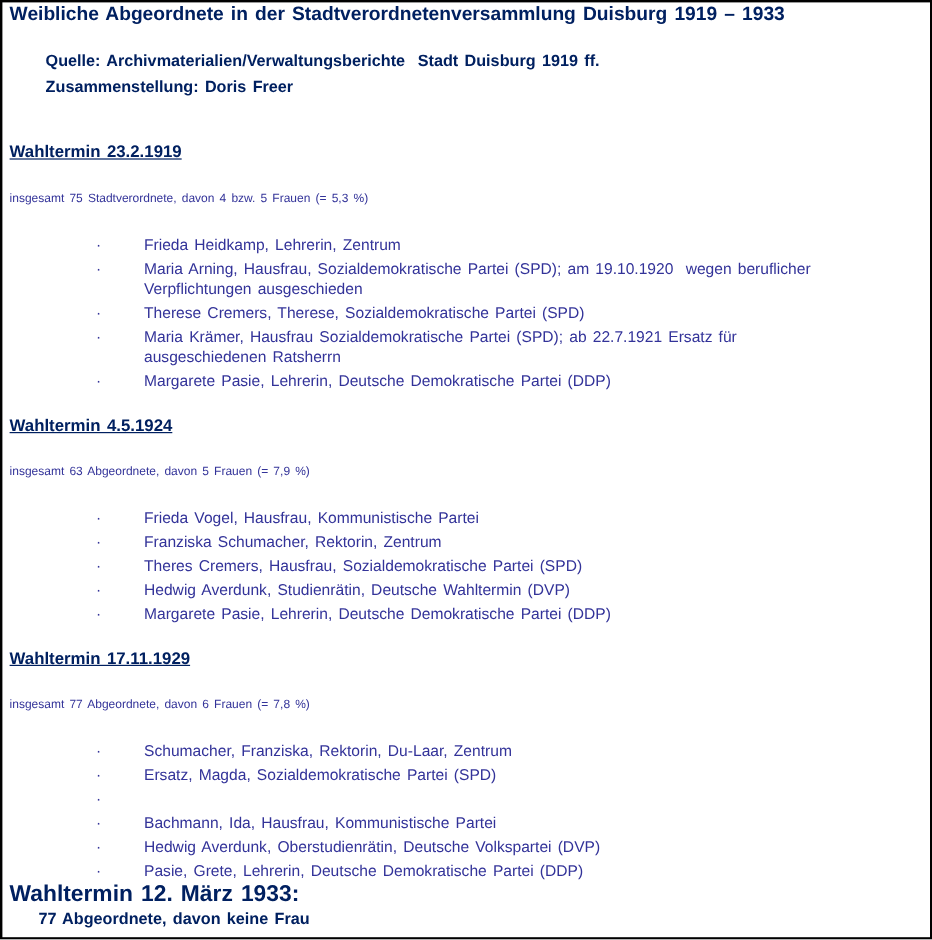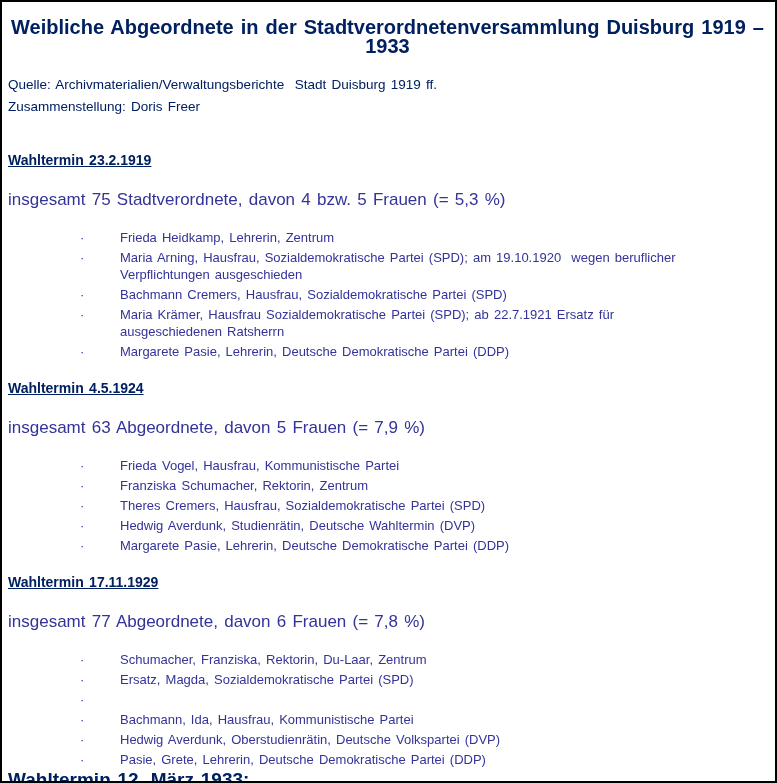--- a/index.html
+++ b/index.html
@@ -19,51 +19,51 @@
     height: 783px;
     border: 2px solid var(--border-color);
     background: var(--bg-color);
     font-family: "Liberation Sans", "DejaVu Sans", sans-serif;
     color: var(--body-color);
     padding: 0 8px 0 6px;
     overflow: hidden;
     word-spacing: 1.5px;
   }
   .doc-title {
-    margin: 16px 0 0 0;
-    font-size: 20px;
+    margin: 1px 0 0 0;
+    font-size: 16px;
     line-height: 19px;
     font-weight: bold;
-    text-align: center;
     color: var(--heading-color);
     white-space: pre-wrap;
   }
   .meta-line {
     font-size: 13.5px;
     line-height: 15px;
-    font-weight: normal;
-    color: var(--heading-color);
-    white-space: pre-wrap;
+    font-weight: bold;
+    color: var(--heading-color);
+    white-space: pre-wrap;
+    margin-left: 30px;
   }
   .meta-source { margin-top: 21px; }
   .meta-compiler { margin-top: 7px; }
   .sec-h {
     margin: 0;
     font-size: 14px;
     line-height: 16px;
     font-weight: bold;
     text-decoration: underline;
     color: var(--heading-color);
     white-space: pre-wrap;
   }
   .sec-1919 .sec-h { margin-top: 38px; }
   .sec-1924 .sec-h, .sec-1929 .sec-h { margin-top: 20px; }
   .summary {
     margin: 24px 0 0 0;
-    font-size: 17px;
+    font-size: 10px;
     line-height: 15px;
     color: var(--body-color);
     white-space: pre-wrap;
   }
   ul.members {
     list-style: none;
     margin: 22px 0 0 0;
     padding: 0 0 0 72px;
   }
   li.member {
@@ -118,21 +118,21 @@
         <span class="bullet">·</span>
         <span class="mtext">Frieda Heidkamp, Lehrerin, Zentrum</span>
       </li>
       <li class="member">
         <span class="bullet">·</span>
         <span class="mtext">Maria Arning, Hausfrau, Sozialdemokratische Partei (SPD); am 19.10.1920  wegen beruflicher
 Verpflichtungen ausgeschieden</span>
       </li>
       <li class="member">
         <span class="bullet">·</span>
-        <span class="mtext">Bachmann Cremers, Hausfrau, Sozialdemokratische Partei (SPD)</span>
+        <span class="mtext">Therese Cremers, Therese, Sozialdemokratische Partei (SPD)</span>
       </li>
       <li class="member">
         <span class="bullet">·</span>
         <span class="mtext">Maria Krämer, Hausfrau Sozialdemokratische Partei (SPD); ab 22.7.1921 Ersatz für
 ausgeschiedenen Ratsherrn</span>
       </li>
       <li class="member">
         <span class="bullet">·</span>
         <span class="mtext">Margarete Pasie, Lehrerin, Deutsche Demokratische Partei (DDP)</span>
       </li>

